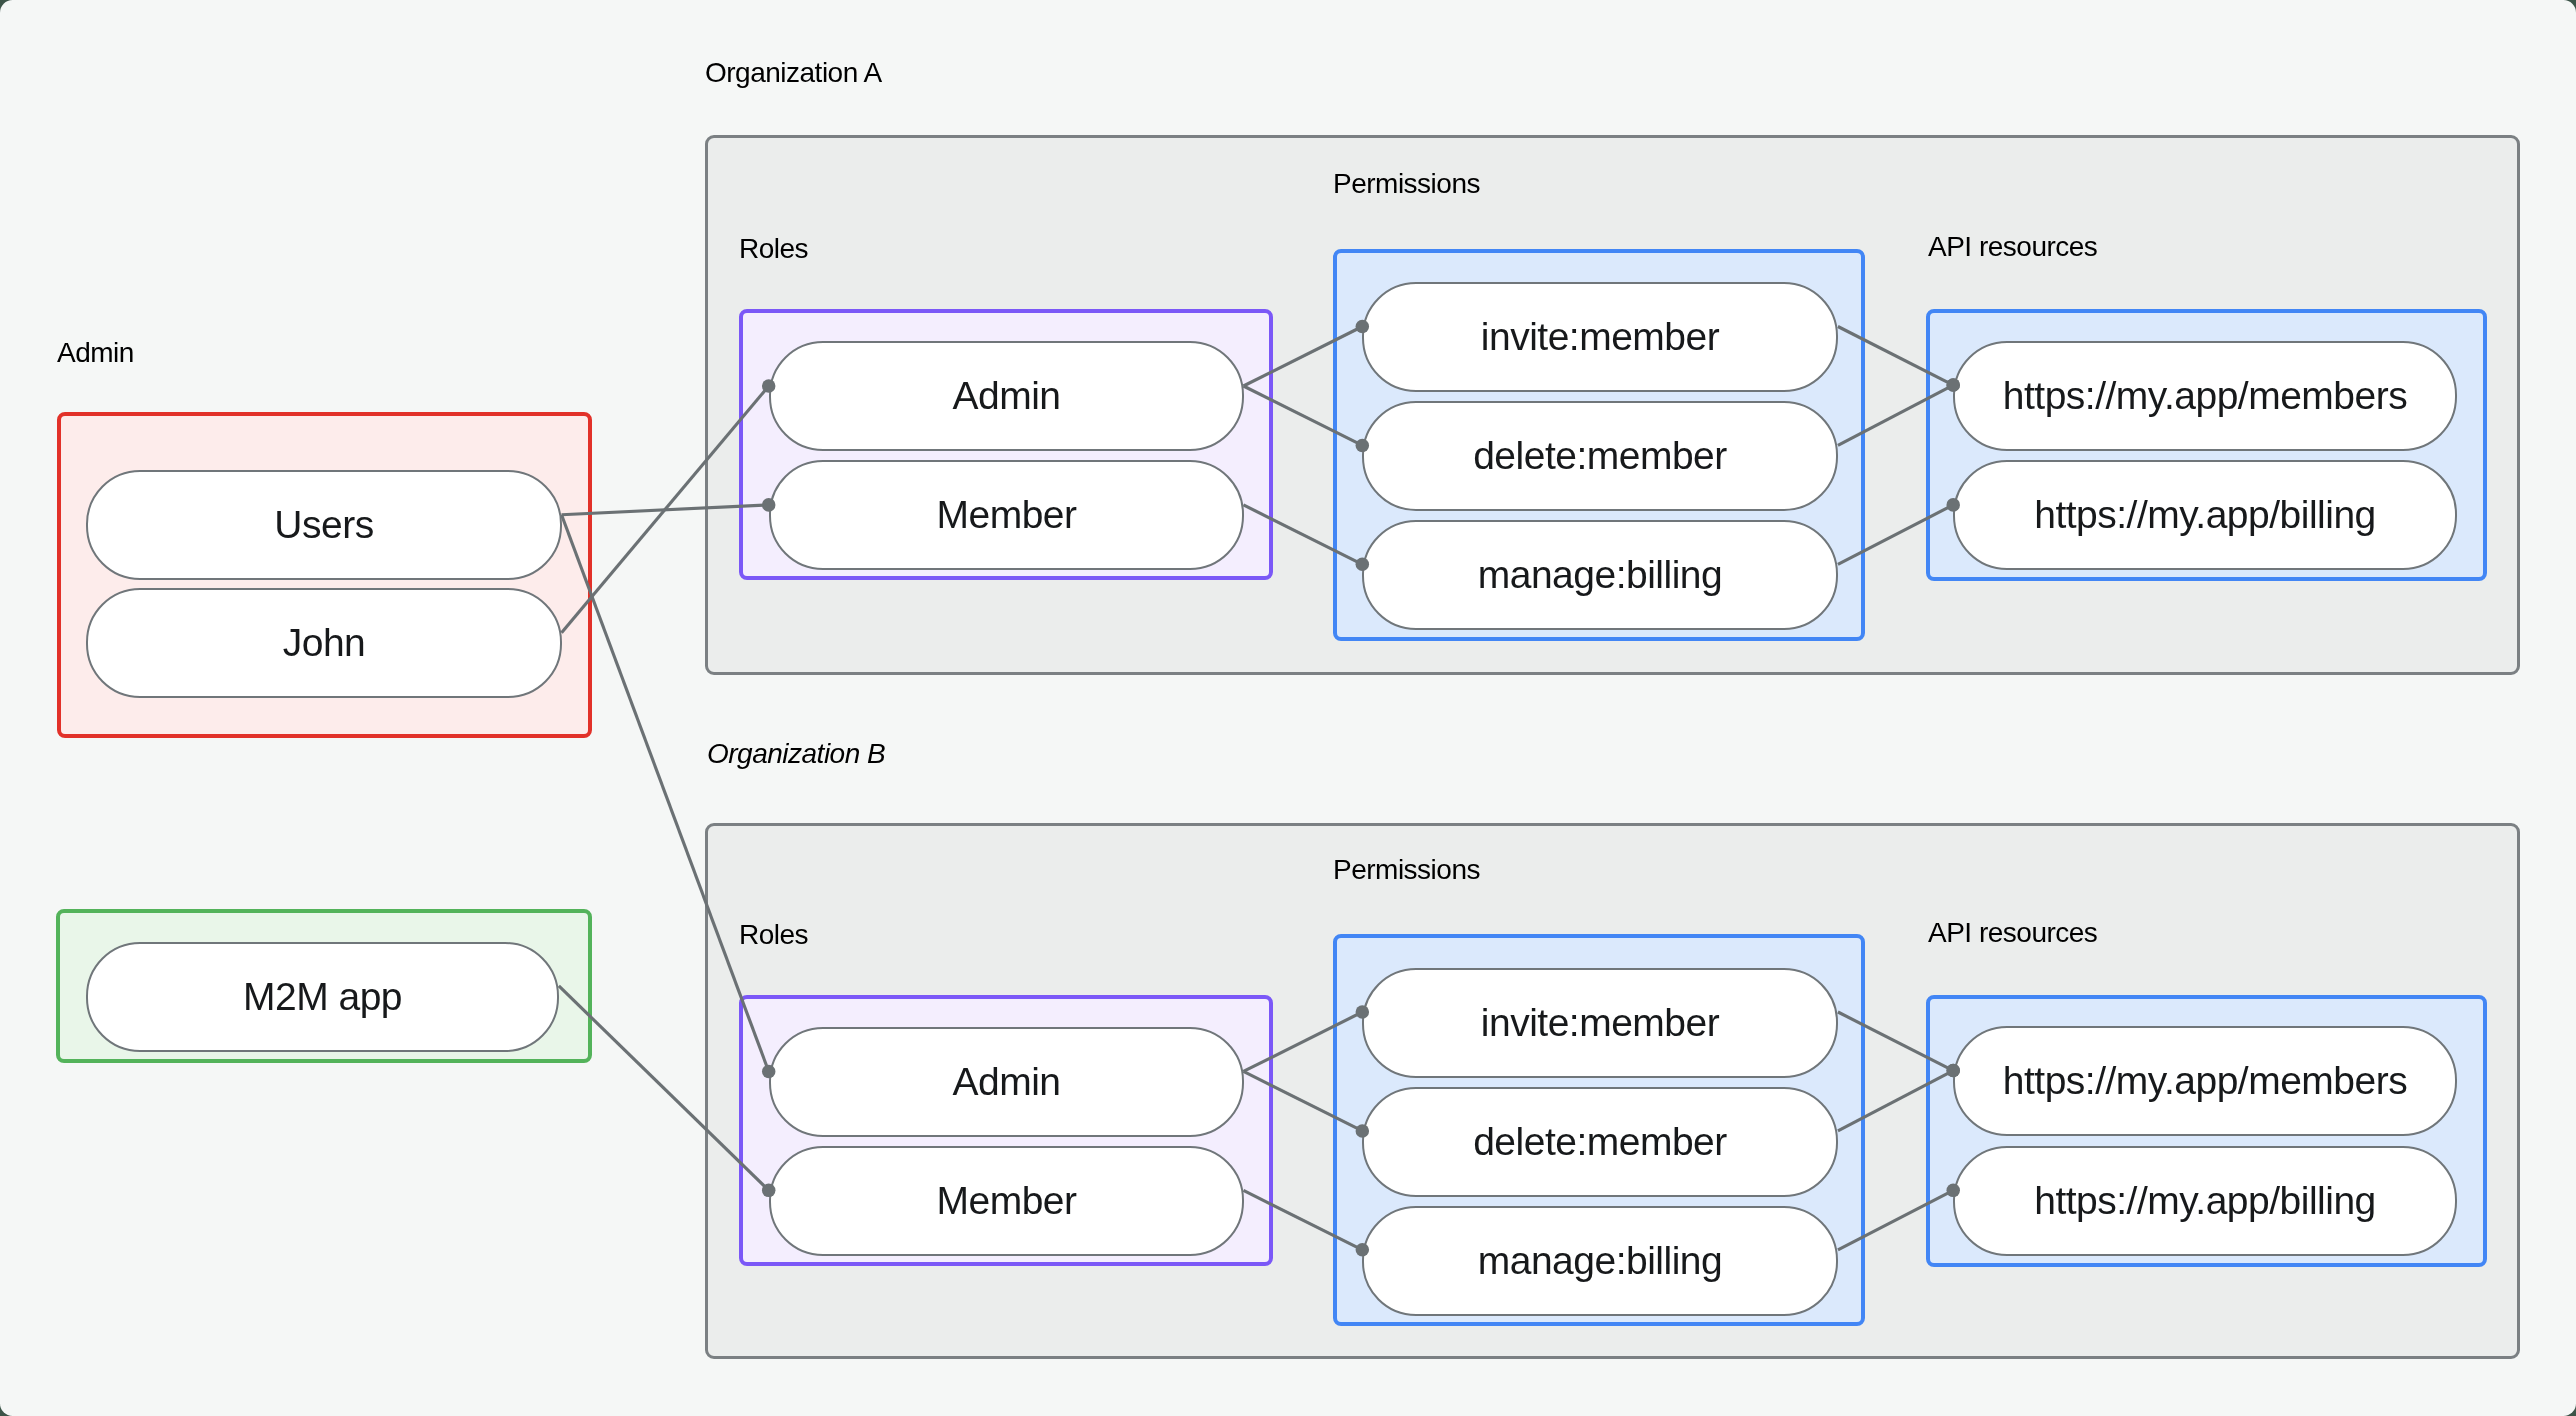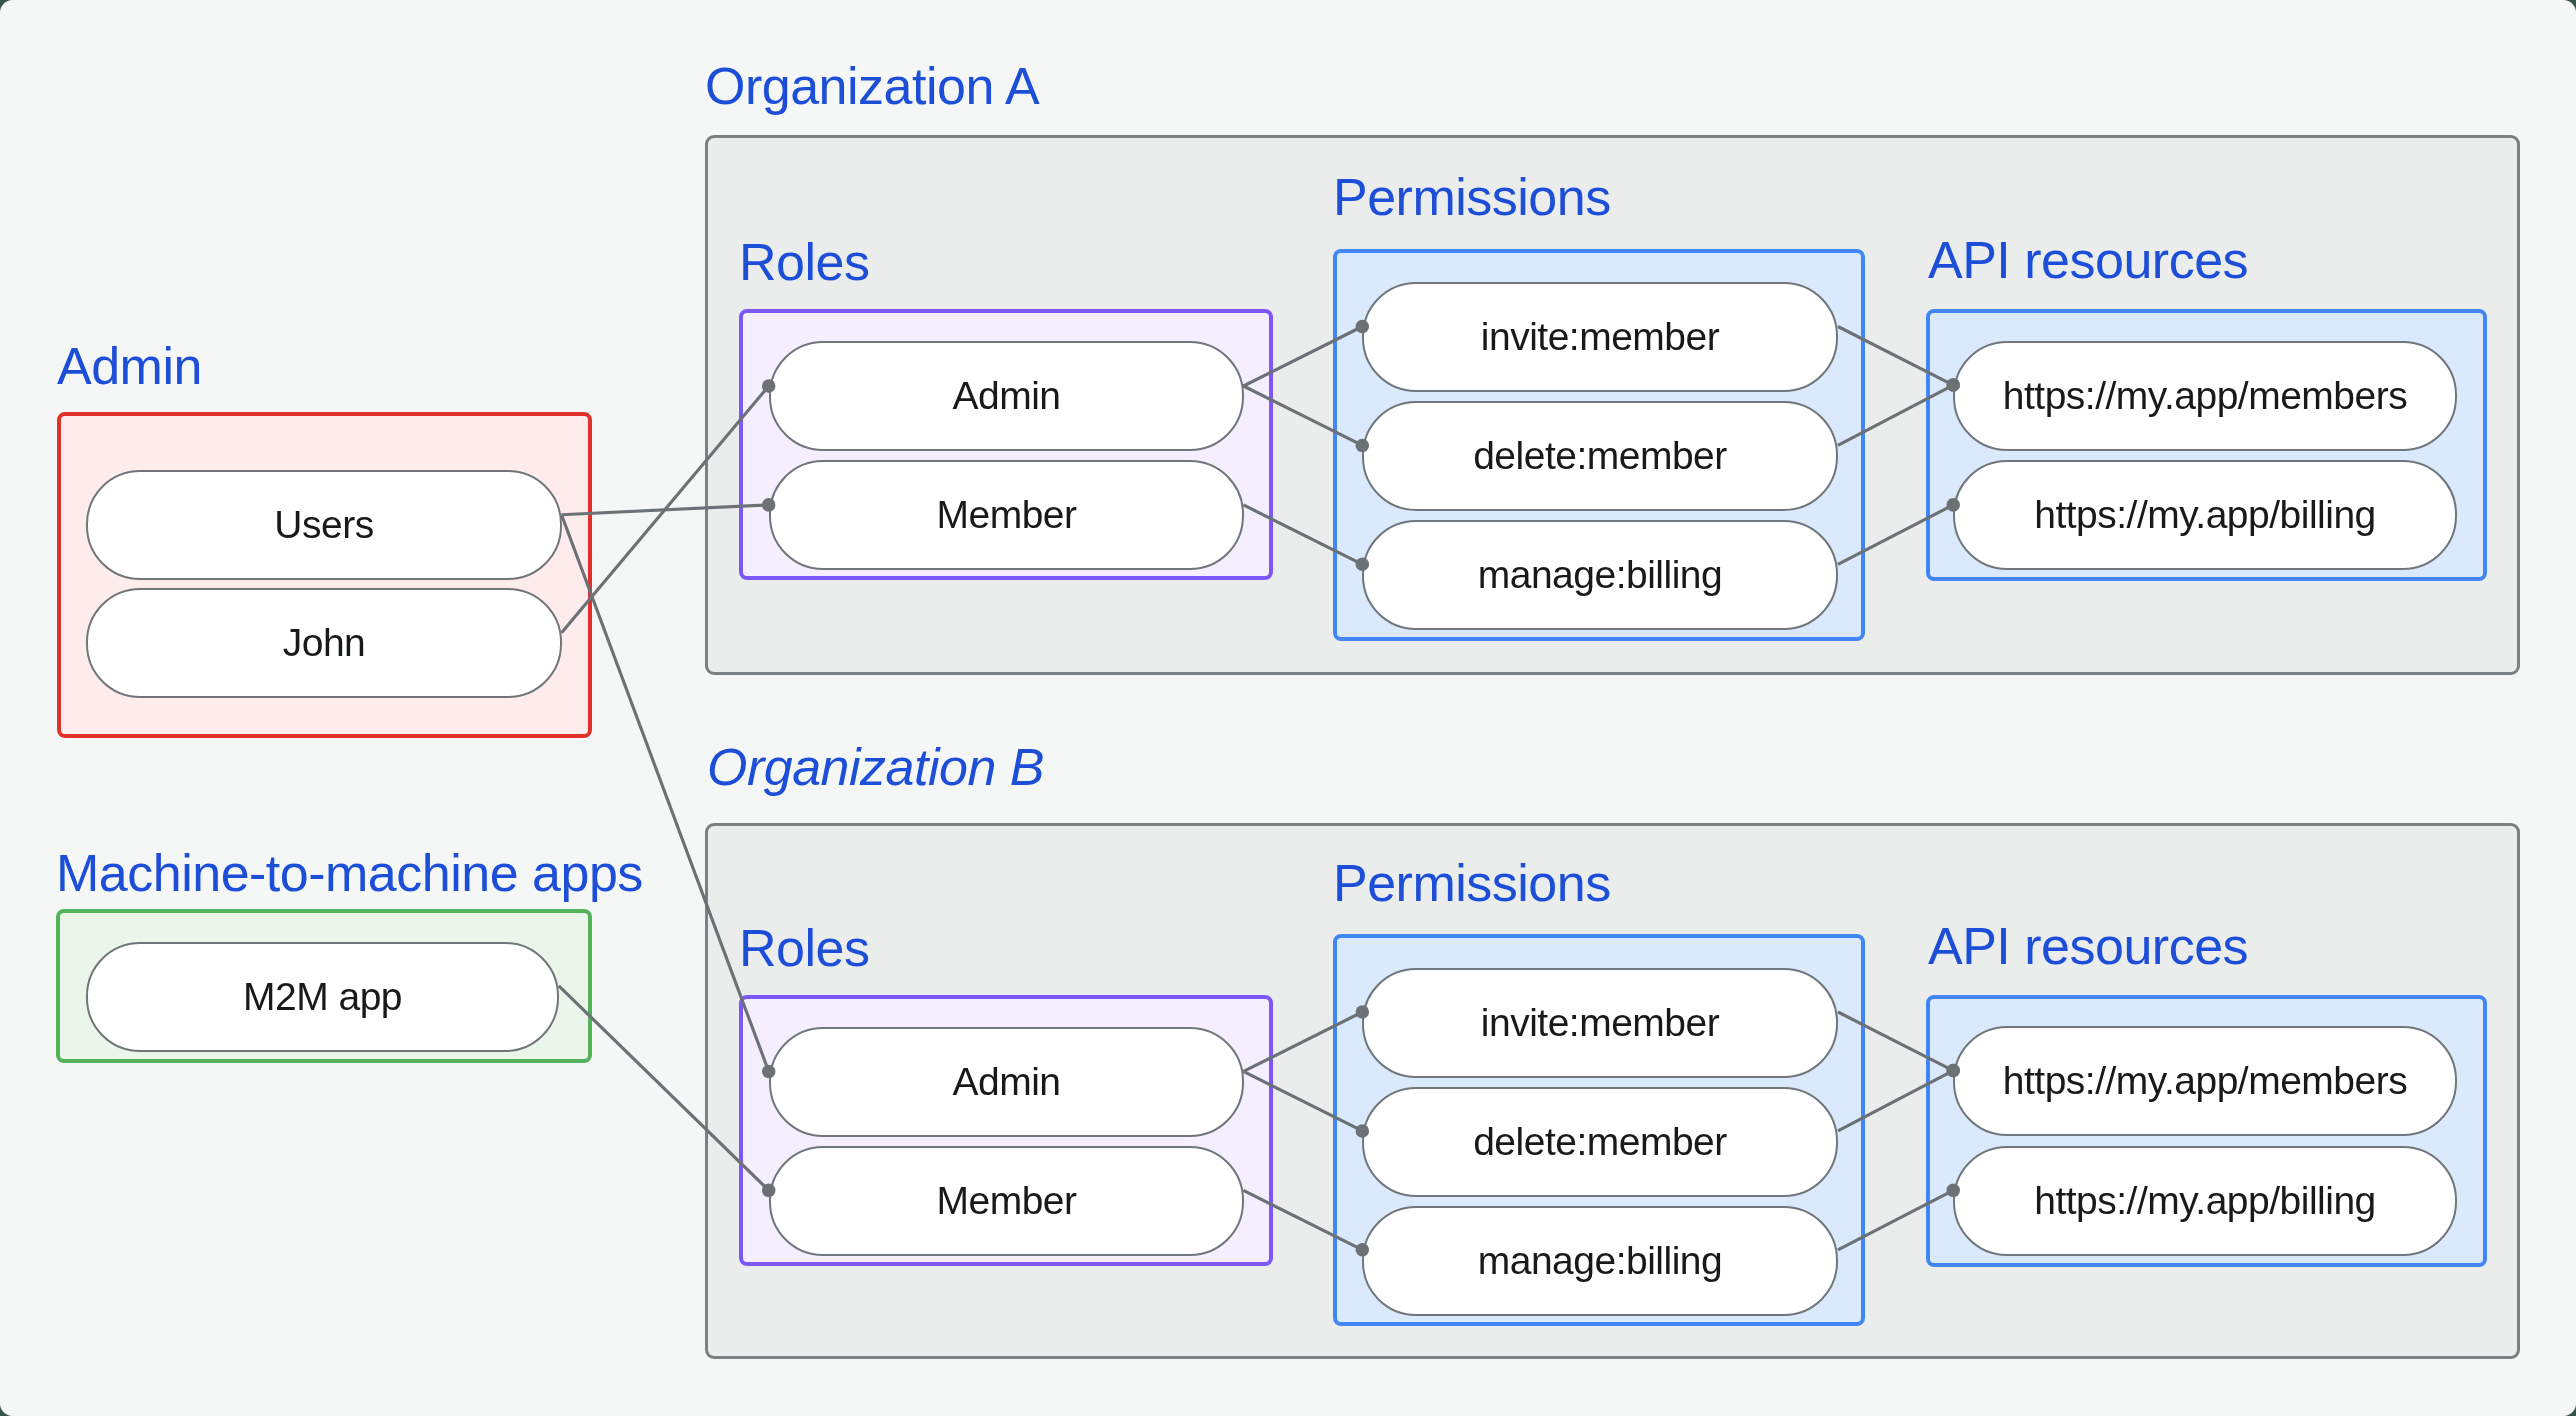--- a/index.html
+++ b/index.html
@@ -17,21 +17,21 @@
   #box-orgB{left:705px;top:823px;width:1815px;height:536px;}
   #box-users{left:57px;top:412px;width:535px;height:326px;}
   #box-m2m{left:56px;top:909px;width:536px;height:154px;}
   #box-rolesA{left:739px;top:309px;width:534px;height:271px;}
   #box-permA{left:1333px;top:249px;width:532px;height:392px;}
   #box-apiA{left:1926px;top:309px;width:561px;height:272px;}
   #box-rolesB{left:739px;top:995px;width:534px;height:271px;}
   #box-permB{left:1333px;top:934px;width:532px;height:392px;}
   #box-apiB{left:1926px;top:995px;width:561px;height:272px;}
   .title{
-    position:absolute;font-size:52px;line-height:1.1;color:#1d4ed8;
+    position:absolute;font-size:28px;line-height:1.1;color:#000000;
     white-space:nowrap;letter-spacing:-0.5px;
   }
   #title-users{left:57px;top:338px;}
   #title-m2m{left:56px;top:845px;}
   #title-orgA{left:705px;top:58px;}
   #title-orgB{left:707px;top:739px;font-style:italic;}
   #title-rolesA{left:739px;top:234px;}
   #title-permA{left:1333px;top:169px;}
   #title-apiA{left:1928px;top:232px;}
   #title-rolesB{left:739px;top:920px;}
@@ -55,21 +55,20 @@
   <div class="gbox box-users" id="box-users"></div>
   <div class="gbox box-m2m" id="box-m2m"></div>
   <div class="gbox box-roles" id="box-rolesA"></div>
   <div class="gbox box-blue" id="box-permA"></div>
   <div class="gbox box-blue" id="box-apiA"></div>
   <div class="gbox box-roles" id="box-rolesB"></div>
   <div class="gbox box-blue" id="box-permB"></div>
   <div class="gbox box-blue" id="box-apiB"></div>
 
   <div class="title" id="title-users">Admin</div>
-  <div class="title" id="title-m2m">Machine-to-machine apps</div>
   <div class="title" id="title-orgA">Organization A</div>
   <div class="title" id="title-orgB">Organization B</div>
   <div class="title" id="title-rolesA">Roles</div>
   <div class="title" id="title-permA">Permissions</div>
   <div class="title" id="title-apiA">API resources</div>
   <div class="title" id="title-rolesB">Roles</div>
   <div class="title" id="title-permB">Permissions</div>
   <div class="title" id="title-apiB">API resources</div>
 
   <svg class="layer" id="edges-layer" viewBox="0 0 2859 1572" width="2576" height="1416">

